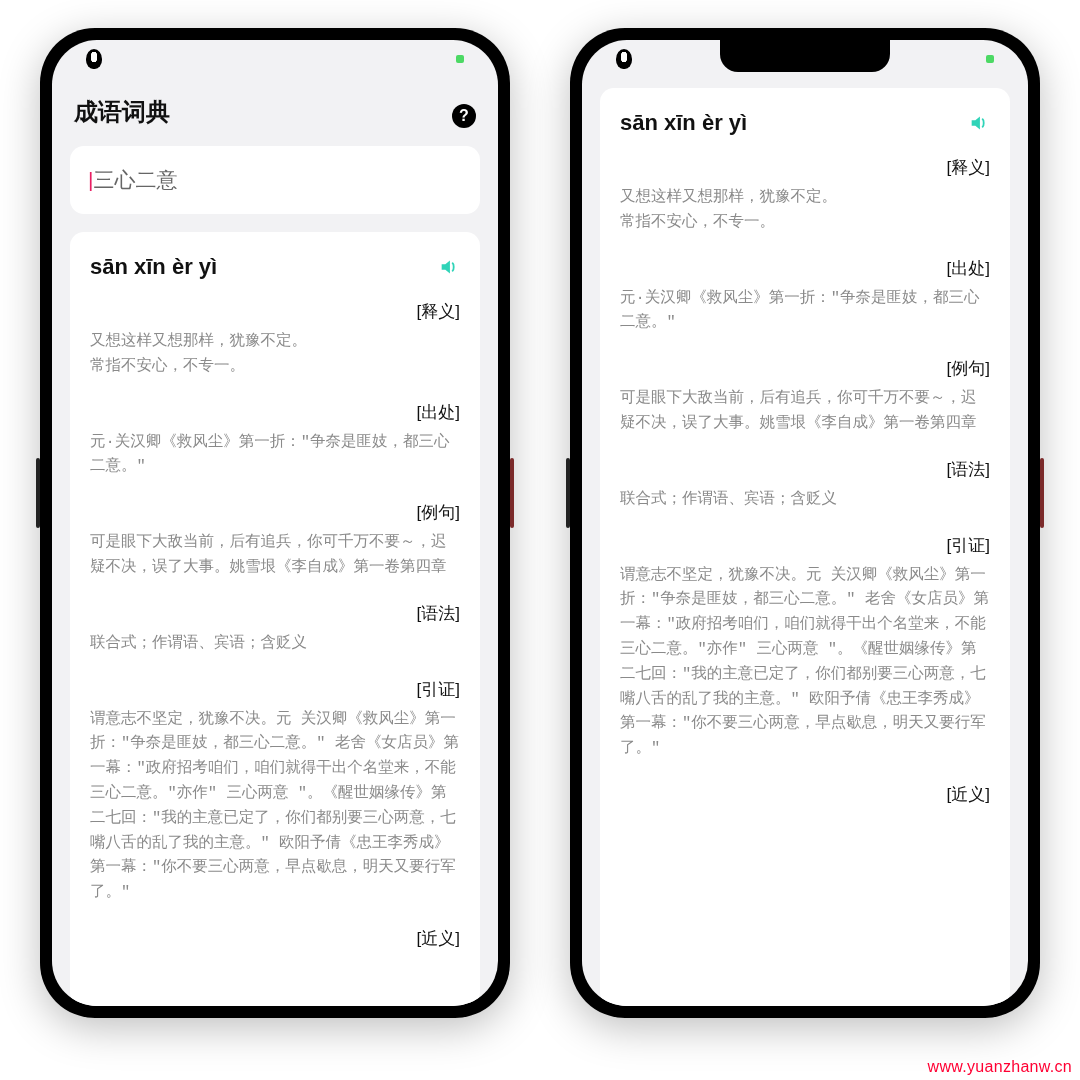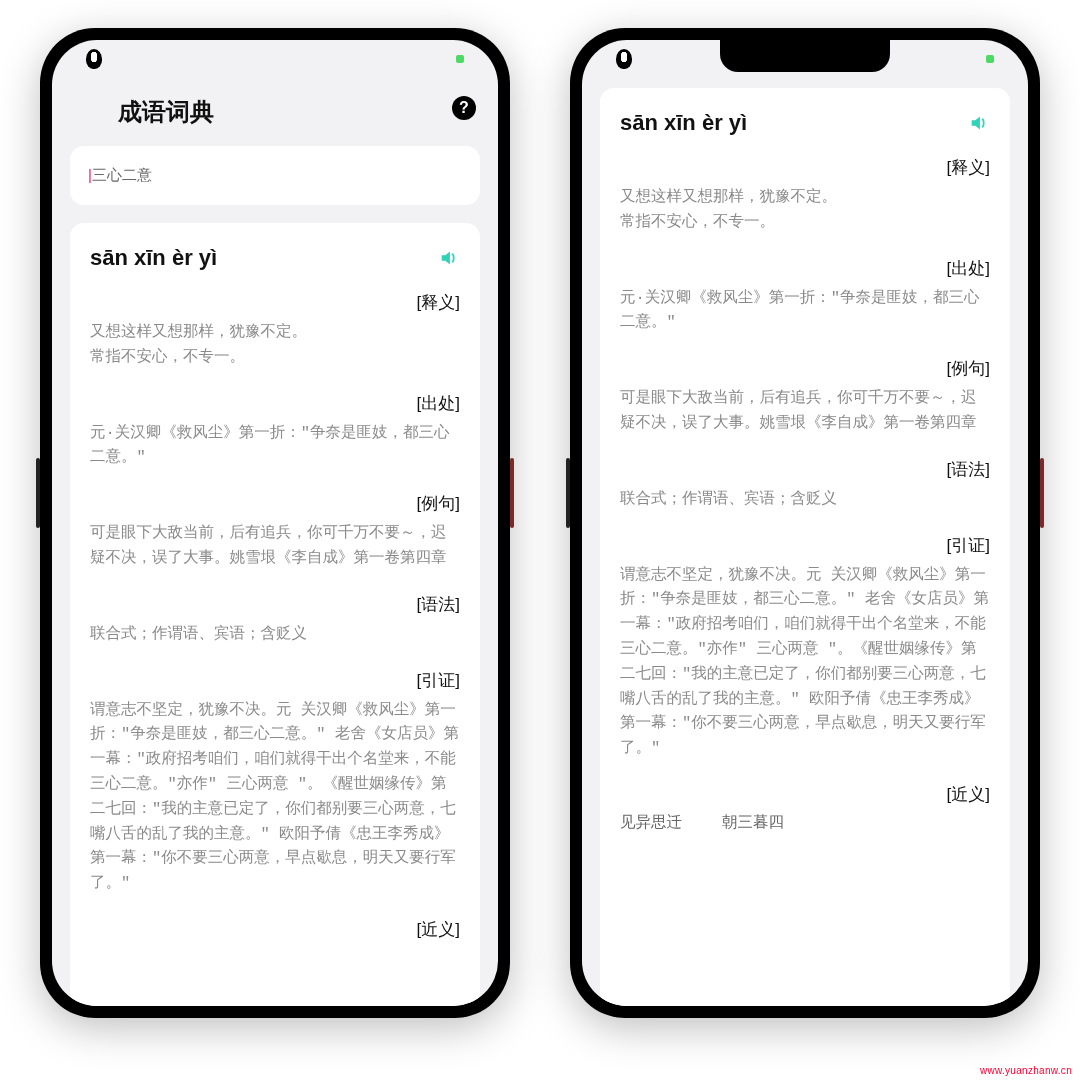--- a/index.html
+++ b/index.html
@@ -75,41 +75,40 @@
   }
   .content {
     flex:1;
     overflow:hidden;
     padding: 0 18px 0 18px;
     display:flex;
     flex-direction:column;
   }
   .header {
     display:flex;
-    align-items:flex-start;
+    align-items:flex-end;
     justify-content:space-between;
     padding: 18px 4px 18px 4px;
-    margin-left: 44px;
   }
   .title { font-size: 24px; font-weight: 700; color:#111; }
   .help-icon {
     width:24px; height:24px; border-radius:50%;
     background:#000; color:#fff;
     font-size:16px; font-weight:700;
     display:flex; align-items:center; justify-content:center;
   }
   .search-card {
     background:#fff;
     border-radius:14px;
     padding:20px 18px;
     margin-bottom:18px;
   }
   .search-input {
     width:100%;
-    font-size:15px;
+    font-size:21px;
     color:#666;
     border:none;
     outline:none;
     position:relative;
   }
   .caret { color:#e91e63; }
   .query-btn {
     display:block;
     margin: 14px auto 18px auto;
     background:#0c0c0c;
@@ -136,21 +135,21 @@
   .pinyin { font-size:22px; font-weight:700; color:#111; }
   .speaker-icon { width:22px; height:22px; }
   .section { margin-bottom: 22px; }
   .section-label { font-size:17px; font-weight:400; color:#111; margin-bottom:6px;text-align:right; }
   .section-body { font-size:15.5px; color:#8a8a8a; line-height:1.6;font-family:Liberation Mono, monospace; }
   .word-row { display:flex; gap:40px; font-size:15.5px; color:#666; }
   .watermark {
     position:absolute;
     right:8px; bottom:4px;
     color:#ff0033;
-    font-size:10px;
+    font-size:16px;
     font-family: Arial, sans-serif;
     letter-spacing:.3px;
   }
   .screen.scrolled .content { padding-top: 4px; }
 </style>
 </head>
 <body>
 
 <div class="stage">
 
@@ -243,24 +242,20 @@
           <div class="section">
             <div class="section-label">[语法]</div>
             <div class="section-body">联合式；作谓语、宾语；含贬义</div>
           </div>
           <div class="section">
             <div class="section-label">[引证]</div>
             <div class="section-body">谓意志不坚定，犹豫不决。元 关汉卿《救风尘》第一折："争奈是匪妓，都三心二意。" 老舍《女店员》第一幕："政府招考咱们，咱们就得干出个名堂来，不能三心二意。"亦作" 三心两意 "。《醒世姻缘传》第二七回："我的主意已定了，你们都别要三心两意，七嘴八舌的乱了我的主意。" 欧阳予倩《忠王李秀成》第一幕："你不要三心两意，早点歇息，明天又要行军了。"</div>
           </div>
           <div class="section">
             <div class="section-label">[近义]</div>
-            <div class="word-row">
-              <span>见异思迁</span>
-              <span>朝三暮四</span>
-            </div>
           </div>
         </div>
       </div>
     </div>
   </div>
 
 </div>
 
 <div class="watermark">www.yuanzhanw.cn</div>
 

